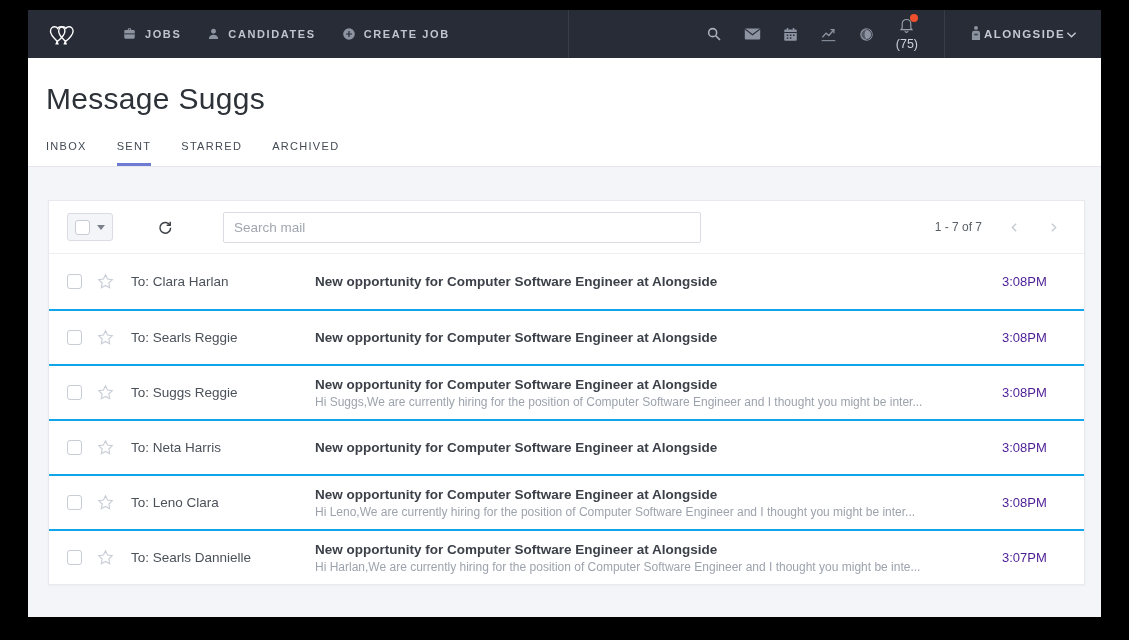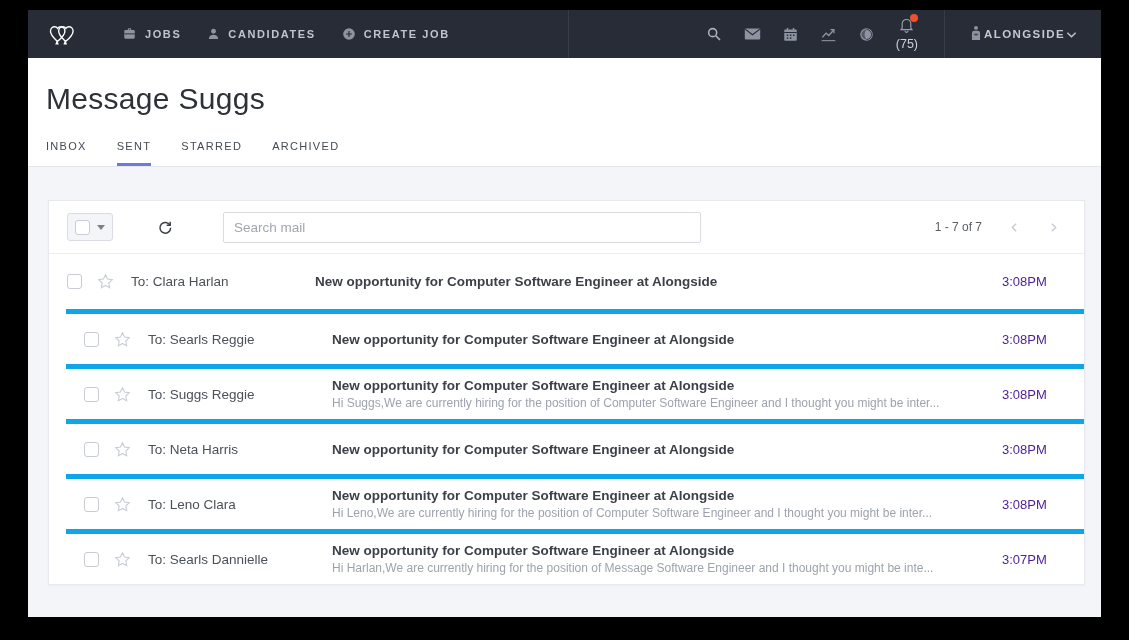--- a/index.html
+++ b/index.html
@@ -50,21 +50,21 @@
     border-radius:2px; display:flex; align-items:center; }
   .search-box input { border:none; outline:none; width:100%; height:100%; padding:0 10px;
     font-size:13.5px; color:#3c4149; font-family:"Liberation Sans", sans-serif; background:transparent; }
   .search-box input::placeholder { color:#a1a7b0; }
   .pager { margin-left:auto; display:flex; align-items:center; gap:26px; }
   .pager-text { font-size:12px; color:#5b6067; }
   .pager-btn { display:flex; cursor:pointer; }
 
   
   .row { display:flex; align-items:center; height:55px; padding:0 24px 0 18px; }
-  .row + .row { border-top:5px solid #0ea5e9;margin-left:17px; }
+  .row + .row { border-top:2px solid #0ea5e9; }
   .row .cb { margin-right:15px; flex:none; cursor:pointer; }
   .star { flex:none; margin-right:17px; display:flex; cursor:pointer; }
   .to { flex:none; width:184px; font-size:13.5px; color:#4b5159; }
   .msg-main { flex:1; min-width:0; padding-right:24px; }
   .subject { font-size:13.5px; font-weight:bold; color:#3c4149; white-space:nowrap;
     overflow:hidden; text-overflow:ellipsis; }
   .preview { font-size:12px; color:#9da3ad; margin-top:3px; white-space:nowrap;
     overflow:hidden; text-overflow:ellipsis; }
   .time { flex:none; width:58px; text-align:left; font-size:13px; color:#4c1d95; }
 </style>
@@ -301,19 +301,19 @@
         <div class="row">
     <span class="cb"></span>
     <span class="star">
       <svg width="17" height="17" viewBox="0 0 24 24" fill="none" stroke="#c9cdd6" stroke-width="1.6">
         <path d="M12 2.6l2.9 6 6.6.9-4.8 4.6 1.2 6.6L12 17.5l-5.9 3.2 1.2-6.6L2.5 9.5l6.6-.9z"></path>
       </svg>
     </span>
     <span class="to">To: Searls Dannielle</span>
     <span class="msg-main">
       <span class="subject" style="display:block">New opportunity for Computer Software Engineer at Alongside</span>
-      <span class="preview" style="display:block">Hi Harlan,We are currently hiring for the position of Message Software Engineer and I thought you might be inte...</span>
+      <span class="preview" style="display:block">Hi Harlan,We are currently hiring for the position of Computer Software Engineer and I thought you might be inte...</span>
     </span>
     <span class="time">3:07PM</span>
   </div>
       </div>
   </div>
 </div>
 
 </body></html>

